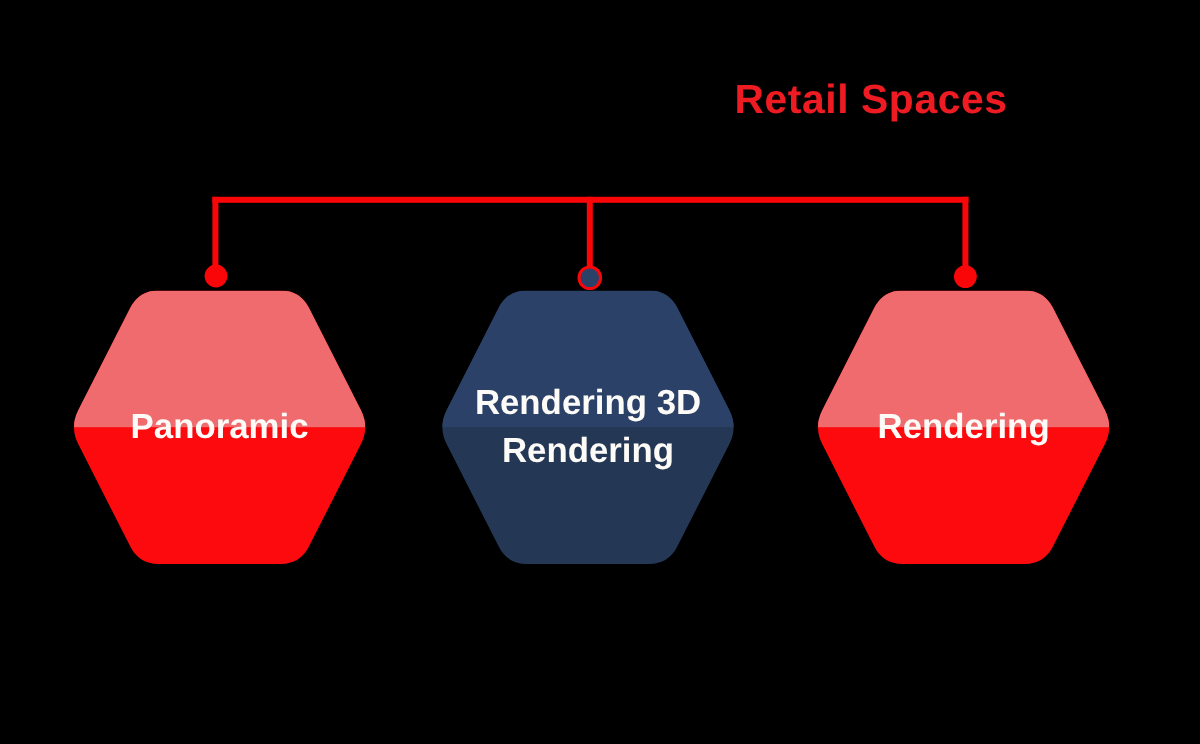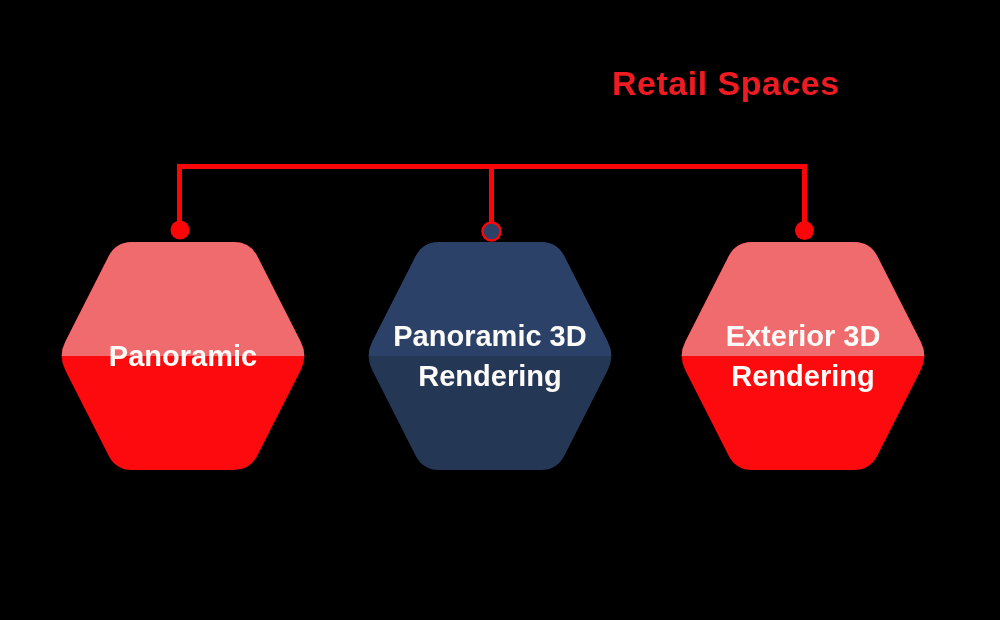--- a/index.html
+++ b/index.html
@@ -107,34 +107,33 @@
     <svg class="hex" viewBox="0 0 250 228" xmlns="http://www.w3.org/2000/svg">
       <defs>
         <clipPath id="hexclip-1">
           <path d="M74,0 H176 Q192,0 199.3,14.3 L242.7,99.7 Q250,114 242.7,128.3 L199.3,213.7 Q192,228 176,228 H74 Q58,228 50.7,213.7 L7.3,128.3 Q0,114 7.3,99.7 L50.7,14.3 Q58,0 74,0 Z"></path>
         </clipPath>
       </defs>
       <path d="M74,0 H176 Q192,0 199.3,14.3 L242.7,99.7 Q250,114 242.7,128.3 L199.3,213.7 Q192,228 176,228 H74 Q58,228 50.7,213.7 L7.3,128.3 Q0,114 7.3,99.7 L50.7,14.3 Q58,0 74,0 Z" fill="#243755"></path>
       <rect x="0" y="0" width="250" height="114" clip-path="url(#hexclip-1)" fill="#2b4167"></rect>
     </svg>
     <div class="label">
-      <span>Panoramic 3D</span>
+      <span>Rendering 3D</span>
       <span>Rendering</span>
     </div>
   </div>
 
   <div class="node node-3">
     <svg class="hex" viewBox="0 0 250 228" xmlns="http://www.w3.org/2000/svg">
       <defs>
         <clipPath id="hexclip-2">
           <path d="M74,0 H176 Q192,0 199.3,14.3 L242.7,99.7 Q250,114 242.7,128.3 L199.3,213.7 Q192,228 176,228 H74 Q58,228 50.7,213.7 L7.3,128.3 Q0,114 7.3,99.7 L50.7,14.3 Q58,0 74,0 Z"></path>
         </clipPath>
       </defs>
       <path d="M74,0 H176 Q192,0 199.3,14.3 L242.7,99.7 Q250,114 242.7,128.3 L199.3,213.7 Q192,228 176,228 H74 Q58,228 50.7,213.7 L7.3,128.3 Q0,114 7.3,99.7 L50.7,14.3 Q58,0 74,0 Z" fill="#fc0a0d"></path>
       <rect x="0" y="0" width="250" height="114" clip-path="url(#hexclip-2)" fill="#ef6b6e"></rect>
     </svg>
     <div class="label">
-      <span>Exterior 3D</span>
       <span>Rendering</span>
     </div>
   </div>
 
 </div>
 
 </body></html>

